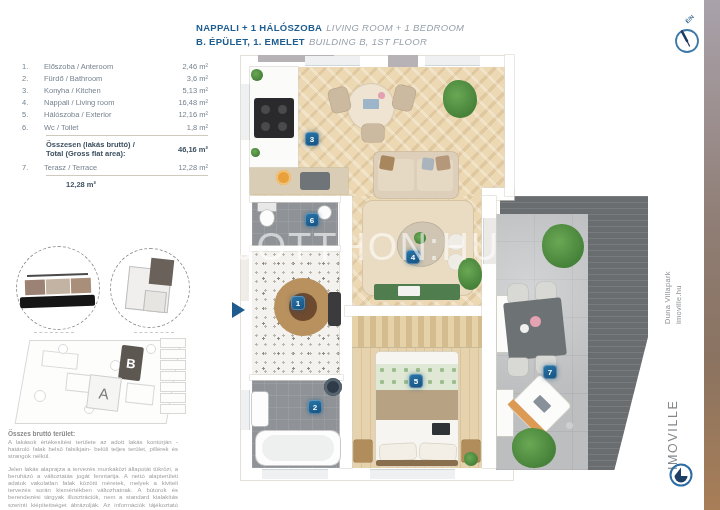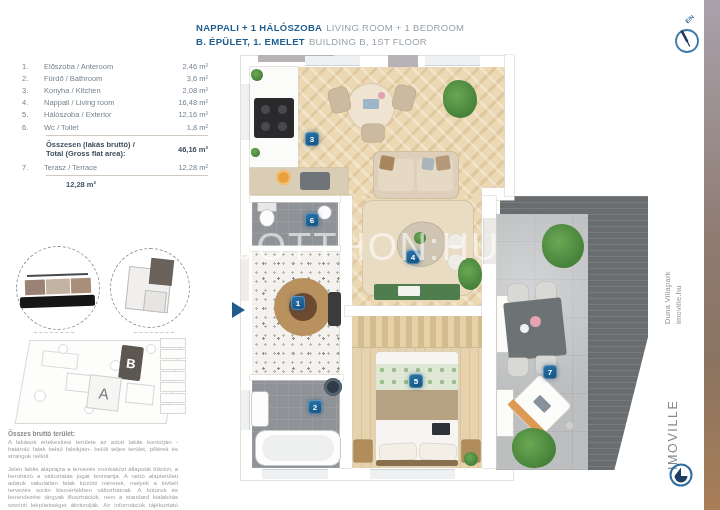--- a/index.html
+++ b/index.html
@@ -4,21 +4,21 @@
 <style>
   html,body{margin:0;padding:0;background:#fff;}
   .page{position:relative;width:720px;height:510px;background:#ffffff;overflow:hidden;
         font-family:"Liberation Sans","DejaVu Sans",sans-serif;-webkit-font-smoothing:antialiased;}
   .abs{position:absolute;}
 
   
   .unit-id{left:26px;top:10px;font-size:37px;font-weight:400;letter-spacing:1px;color:#4e80a8;}
   .hdr{left:196px;top:21px;line-height:13.5px;font-size:9.5px;white-space:nowrap;}
   .hdr .hu{color:#1e5d90;font-weight:bold;letter-spacing:.3px;}
-  .hdr .en{color:#97a1aa;margin-left:4px;letter-spacing:.3px;}
+  .hdr .en{color:#97a1aa;font-style:italic;margin-left:4px;letter-spacing:.3px;}
   .compass-label{left:685px;top:16px;font-size:5.5px;color:#2a5f8e;transform:rotate(-45deg);font-weight:bold;}
 
   
   .rtable{left:22px;top:60px;width:186px;font-size:7.5px;color:#76838f;}
   .trow{display:flex;height:12.2px;align-items:center;}
   .tnum{width:22px;}
   .tname{flex:1;}
   .tval{width:50px;text-align:right;}
   .tdivider{margin:2px 0 2px 24px;border-top:1px solid #cfc9c0;height:0;}
   .ttotal{display:flex;align-items:center;margin:4px 0 3px 24px;font-weight:bold;color:#3d5060;}
@@ -112,21 +112,21 @@
       <span class="tval">2,46 m²</span>
     </div>
     <div class="trow">
       <span class="tnum">2.</span>
       <span class="tname">Fürdő / Bathroom</span>
       <span class="tval">3,6 m²</span>
     </div>
     <div class="trow">
       <span class="tnum">3.</span>
       <span class="tname">Konyha / Kitchen</span>
-      <span class="tval">2,08 m²</span>
+      <span class="tval">5,13 m²</span>
     </div>
     <div class="trow">
       <span class="tnum">4.</span>
       <span class="tname">Nappali / Living room</span>
       <span class="tval">16,48 m²</span>
     </div>
     <div class="trow">
       <span class="tnum">5.</span>
       <span class="tname">Hálószoba / Exterior</span>
       <span class="tval">12,16 m²</span>

